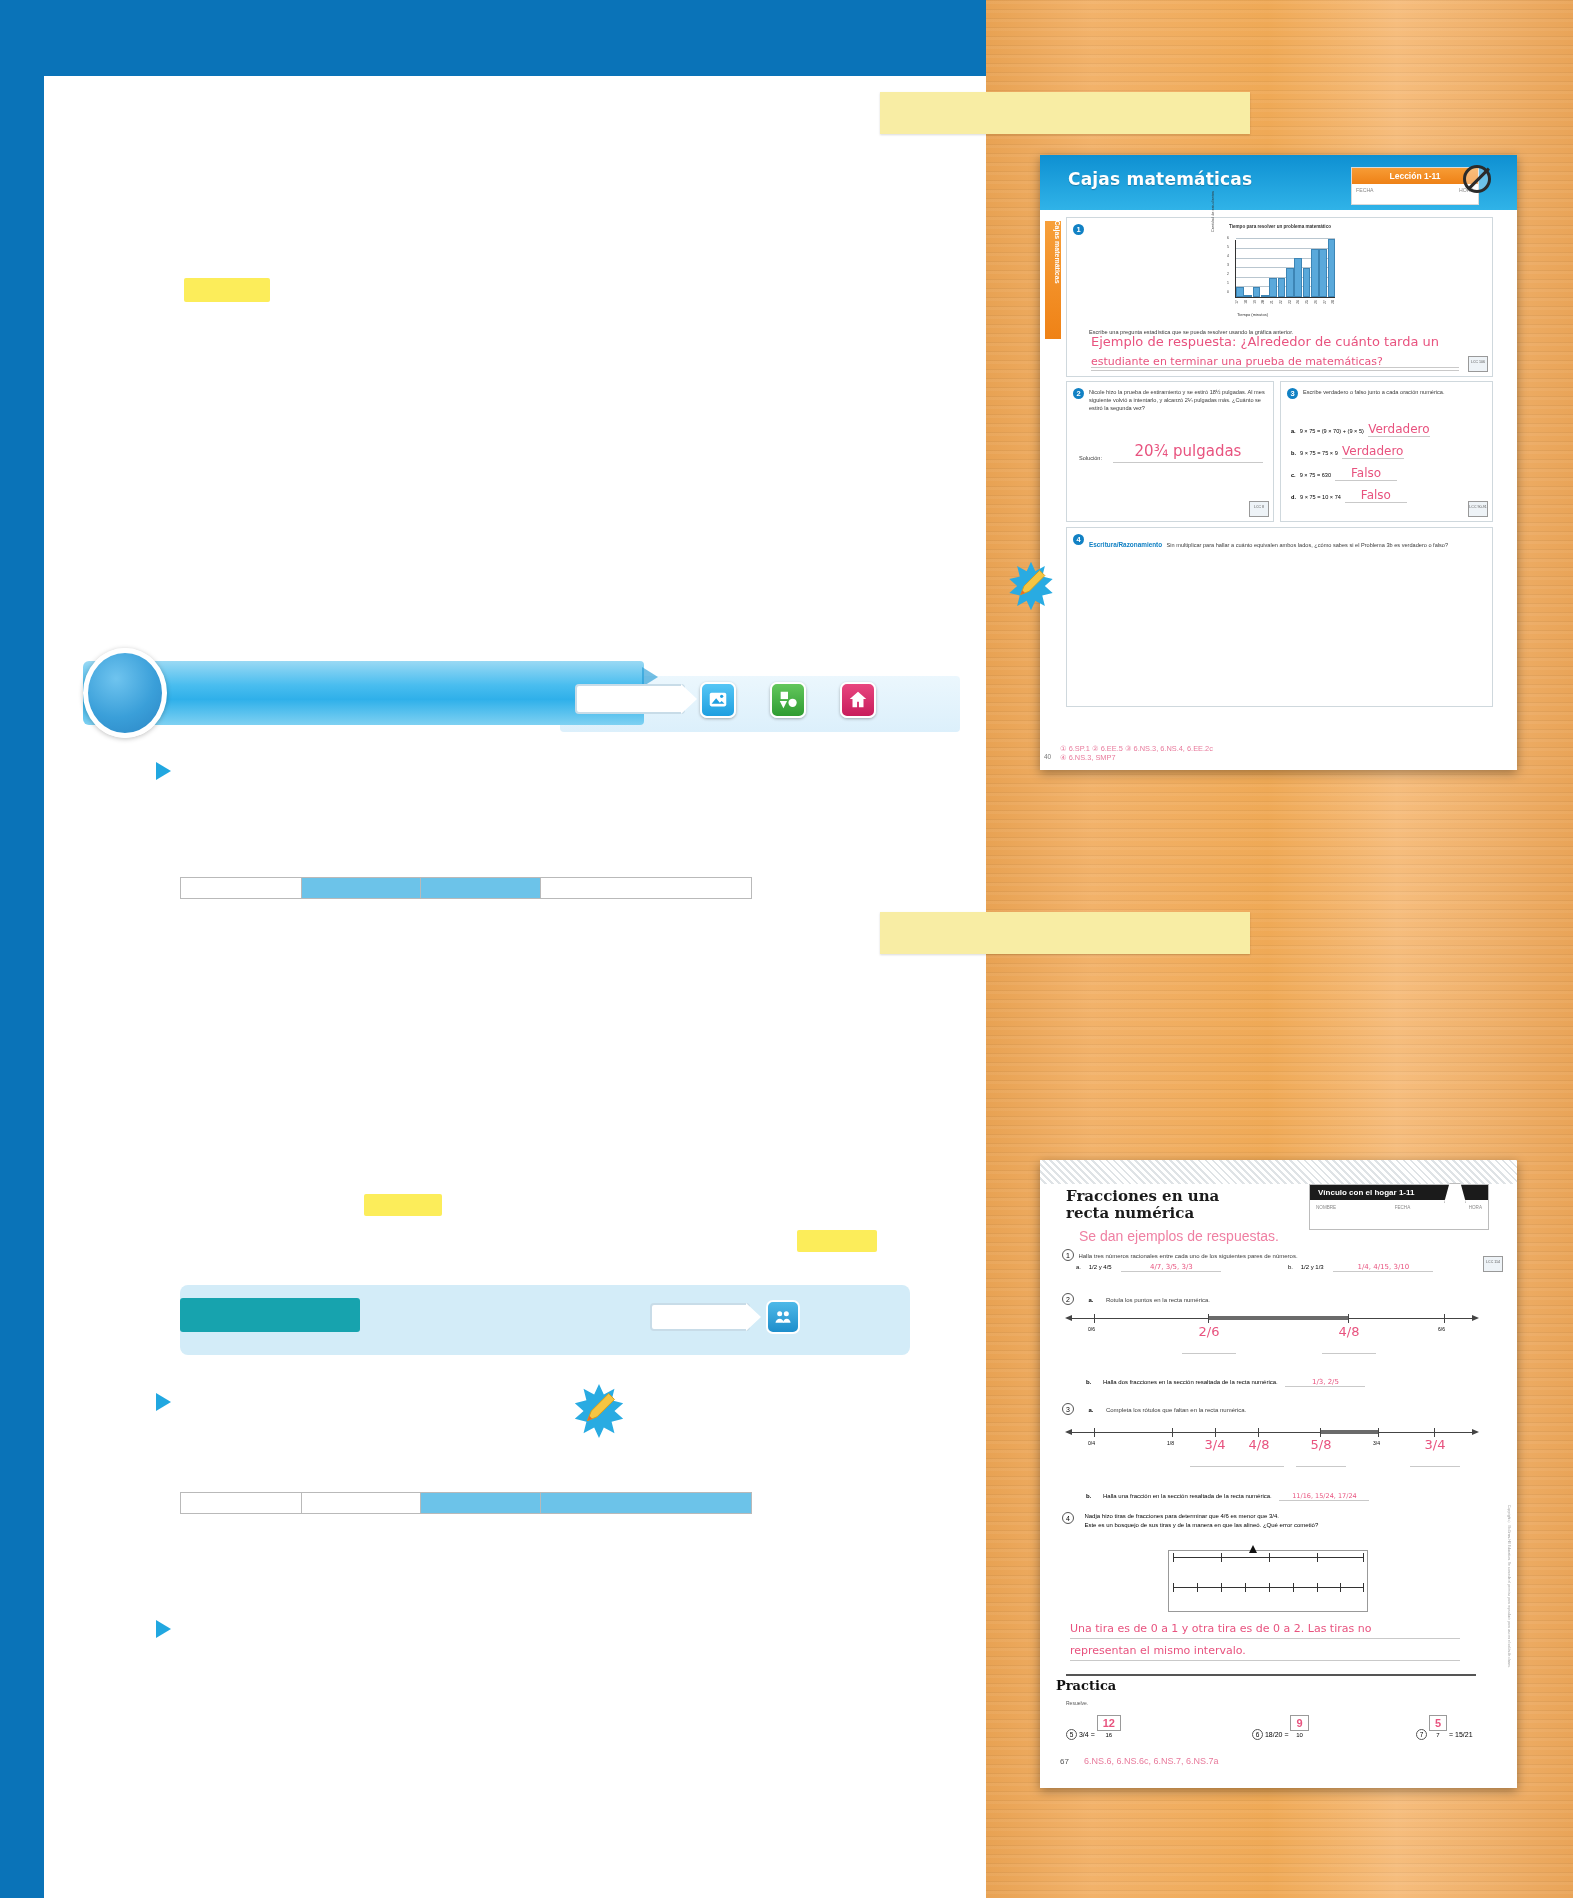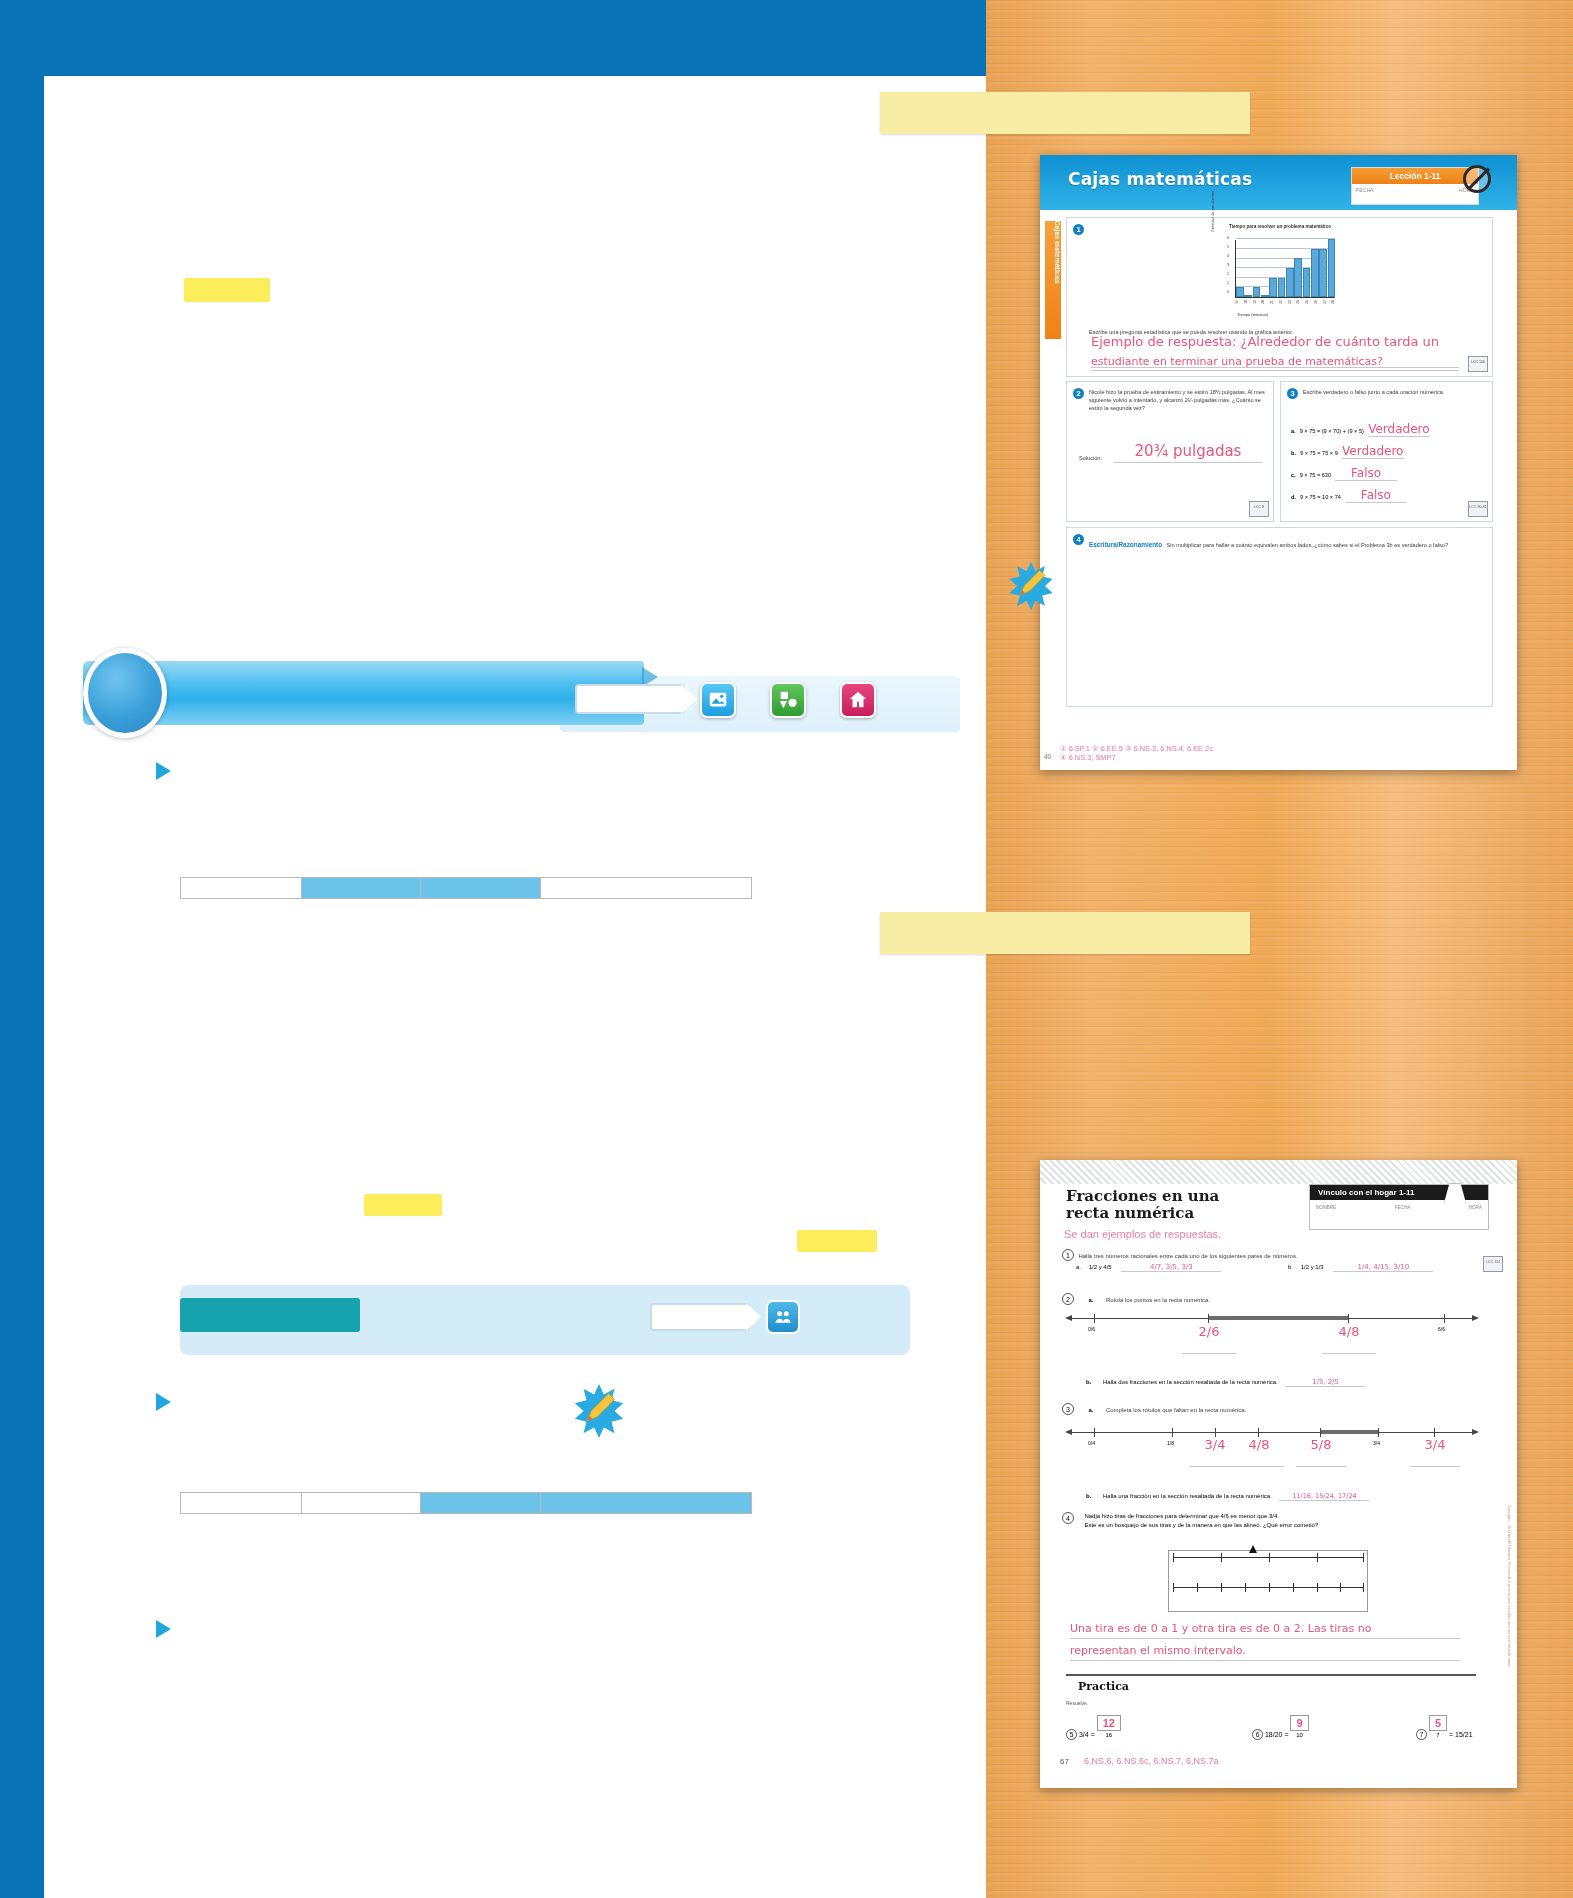--- a/index.html
+++ b/index.html
@@ -140,41 +140,41 @@
   #xlab { position:absolute; left:22px; top:88px; font-size:4px; color:#333; }
   #xticks { position:absolute; left:20px; top:76px; width:100px; display:flex;
     justify-content:space-between; font-size:3.2px; color:#333; }
 
   
   #ws2 { left:1040px; top:1160px; width:477px; height:628px; }
   #ws2-hatch { position:absolute; left:0; top:0; width:100%; height:24px;
     background:repeating-linear-gradient(45deg,#fff 0 3px,#dfe3e6 3px 5px); }
   #ws2-title { position:absolute; left:26px; top:28px; font-family:"DejaVu Serif", serif;
     font-weight:bold; font-size:15px; color:#1b1b1b; line-height:1.15; }
-  #ws2-sub { position:absolute; left:24px; top:68px; font-size:11px; color:#ef7fa2; }
+  #ws2-sub { position:absolute; left:39px; top:68px; font-size:14px; color:#ef7fa2; }
   #hl-box { position:absolute; right:28px; top:24px; width:180px; height:46px;
     border:1px solid #bcbcbc; background:#fff; }
   #hl-bar { position:absolute; left:0; top:0; width:100%; height:15px; background:#1b1b1b;
     color:#fff; font-size:8px; font-weight:bold; padding-left:8px; line-height:15px;}
   #hl-fields { position:absolute; left:6px; top:20px; right:6px; font-size:4.6px;
     color:#8a8a8a; display:flex; justify-content:space-between; }
   #hl-notch { position:absolute; right:22px; top:-2px; width:22px; height:20px;
     background:#fff; border:1px solid #bcbcbc; border-bottom:none;
     clip-path:polygon(0 100%,25% 0,75% 0,100% 100%); }
   .nl { position:absolute; height:1px; background:#444; }
   .tick { position:absolute; width:1px; height:9px; background:#444; top:-4px; }
   .nl-hi { position:absolute; height:4px; background:#6b6b6b; top:-2px; }
   .arrow-l{position:absolute;left:-7px;top:-3px;width:0;height:0;
     border-right:7px solid #444;border-top:3.5px solid transparent;border-bottom:3.5px solid transparent;}
   .arrow-r{position:absolute;right:-7px;top:-3px;width:0;height:0;
     border-left:7px solid #444;border-top:3.5px solid transparent;border-bottom:3.5px solid transparent;}
   #ws2-foot { position:absolute; left:44px; bottom:22px; font-size:9px; color:#e8799b; }
   #ws2-pageno{ position:absolute; left:20px; bottom:22px; font-size:8px; color:#555; }
-  #practica { position:absolute; left:38px; bottom:95px; font-family:"DejaVu Serif",serif;
-    font-weight:bold; font-size:11px; color:#111;text-align:center; }
+  #practica { position:absolute; left:16px; bottom:95px; font-family:"DejaVu Serif",serif;
+    font-weight:bold; font-size:13px; color:#111;text-align:center; }
   #practica-rule{ position:absolute; left:26px; bottom:112px; width:410px; height:2px;
     background:#555; }
   .ansbox { display:inline-block; border:1px solid #9a9a9a; background:#fff;
     padding:1px 5px; color:#e8537f; font-size:11px; font-weight:bold; }
   .sidecopy { position:absolute; right:6px; bottom:120px; writing-mode:vertical-rl;
     font-size:3.4px; color:#9a9a9a; }
 </style>
 </head>
 <body>
 

